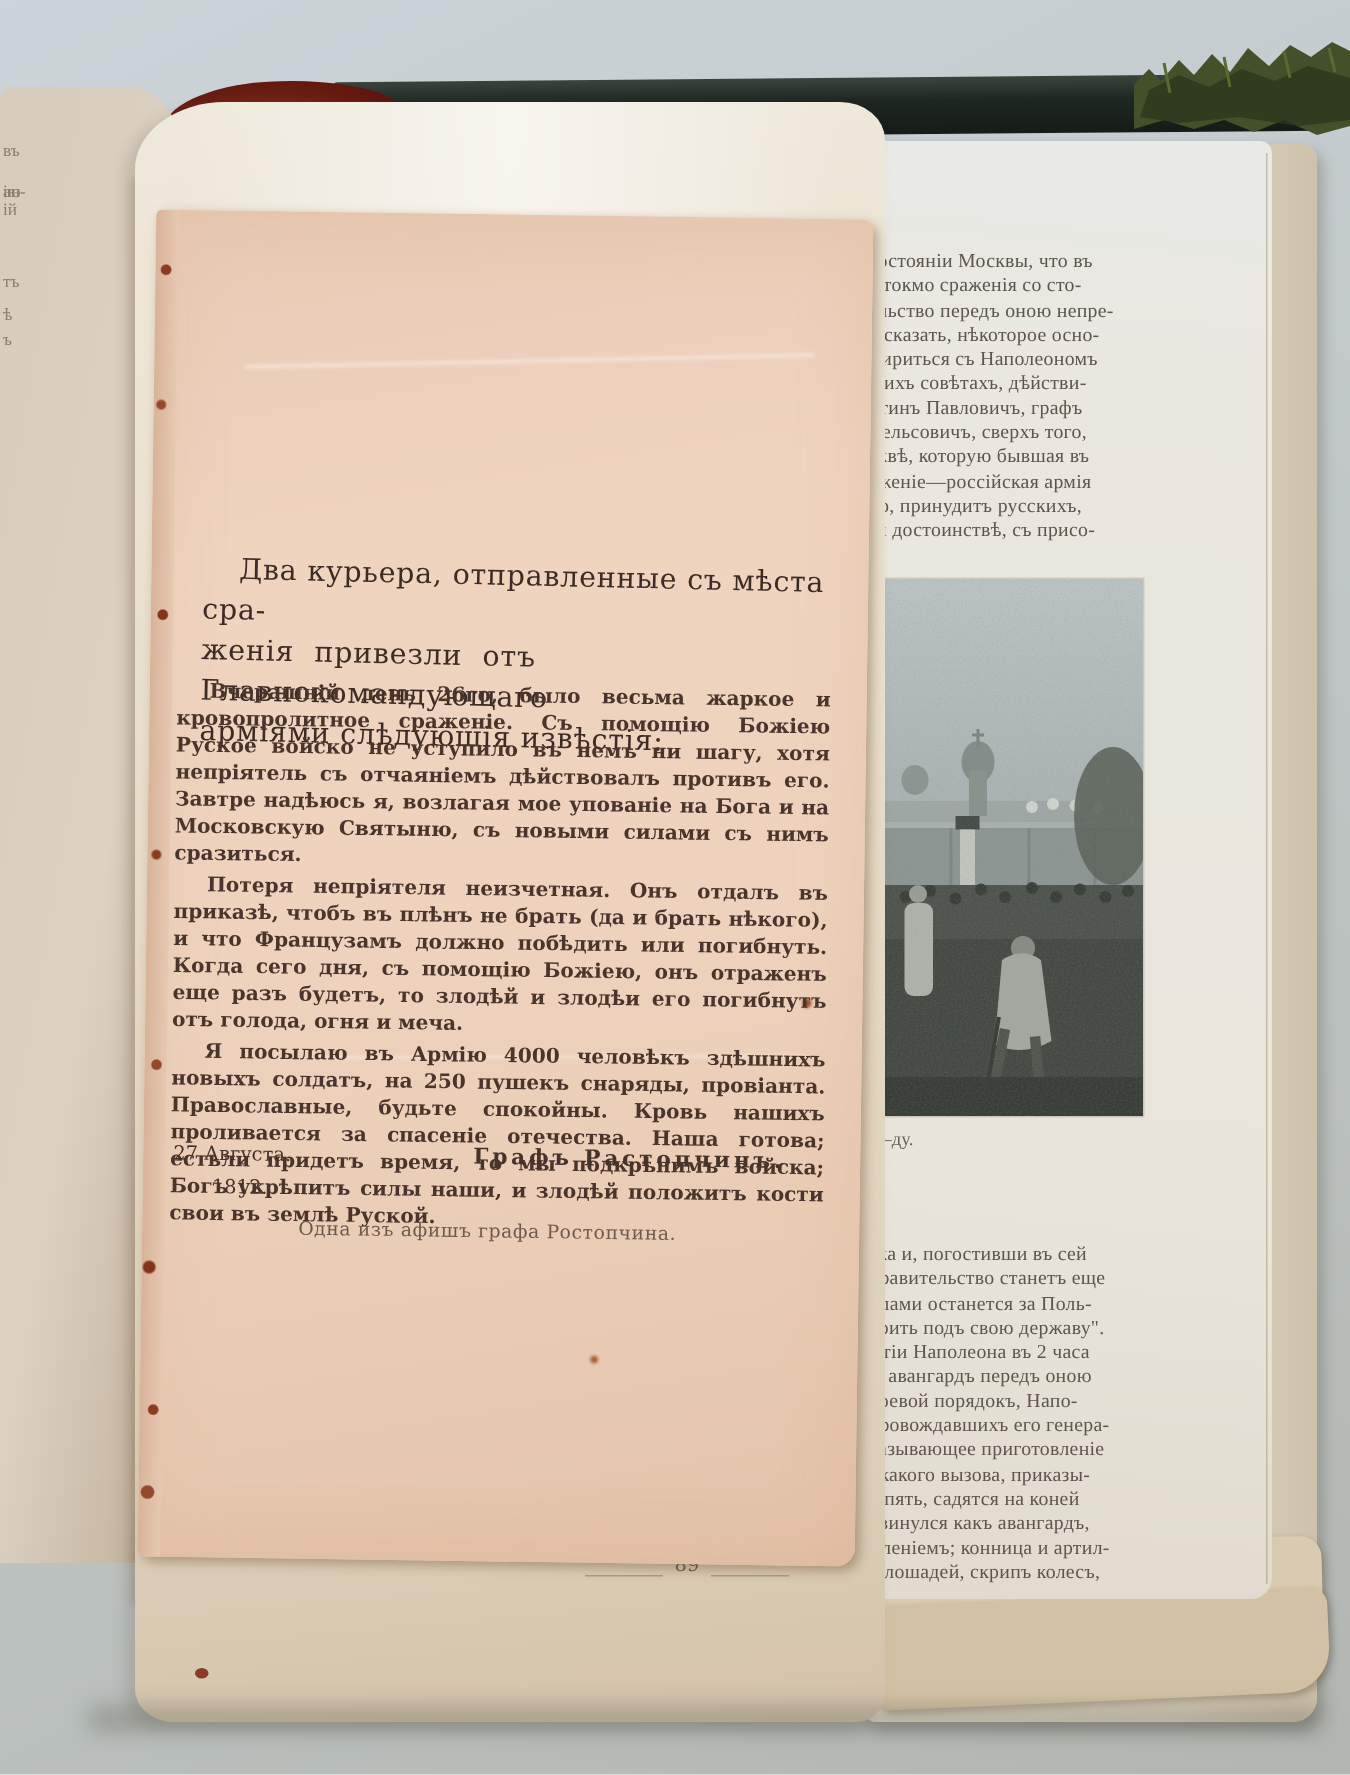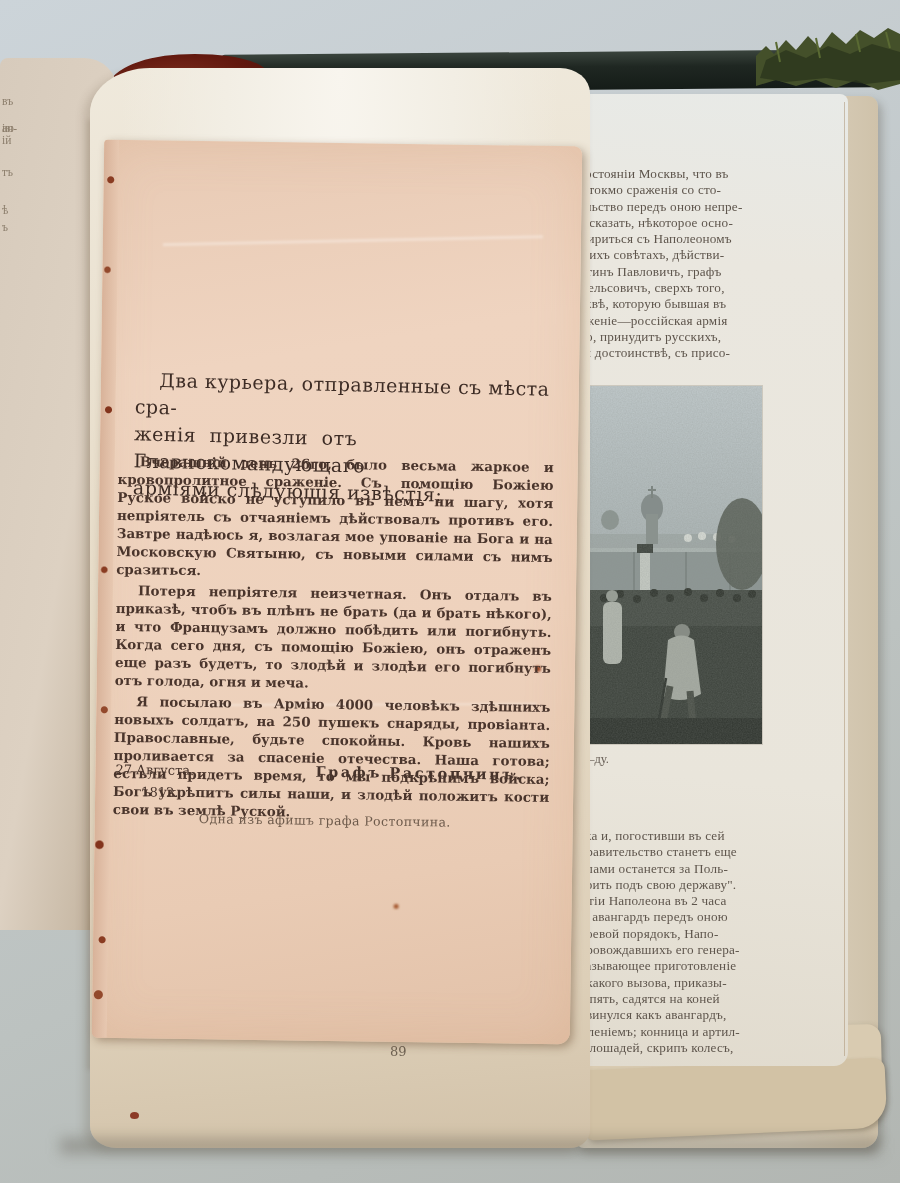--- a/index.html
+++ b/index.html
@@ -11,35 +11,35 @@
   .abs{position:absolute;}
   
   .board{left:222px;top:52px;width:660px;height:38px;border-radius:3px;
     background:linear-gradient(#3a443d,#1f2722 40%,#151c18);transform:rotate(-0.5deg);}
   .cloth{left:756px;top:22px;width:144px;height:76px;}
   .headband{left:108px;top:54px;width:160px;height:50px;transform:rotate(-3deg);
     border-radius:45% 55% 60% 40% / 60% 50% 50% 40%;
     background:radial-gradient(ellipse at 40% 45%,#7d2e1f 0%,#63190f 55%,#4d120b 100%);}
   .book-shadow{left:60px;top:1138px;width:820px;height:16px;background:rgba(85,80,70,.35);filter:blur(7px);}
   
-  .left-under-page{left:0;top:58px;width:118px;height:872px;border-radius:8px 34px 0 0;
+  .left-under-page{left:0;top:58px;width:118px;height:984px;border-radius:8px 34px 0 0;
     background:linear-gradient(100deg,#d7cbbc 0%,#ddd1c2 55%,#c6b7a3 88%,#a6957d 100%);}
   .edge-frag{position:absolute;left:2px;color:#8b7d6b;font:11.5px "Liberation Serif",serif;white-space:nowrap;}
-  .f0{top:37px}.f1{top:64px}.f2{top:64px}.f3{top:76px}.f4{top:108px}.f5{top:146px}.f6{top:163px}
+  .f0{top:37px}.f1{top:64px}.f2{top:64px}.f3{top:76px}.f4{top:124px}.f5{top:146px}.f6{top:163px}
   .gutter{left:84px;top:120px;width:32px;height:950px;filter:blur(2px);
     background:linear-gradient(90deg,rgba(100,70,45,0),rgba(100,70,45,.30) 45%,rgba(100,70,45,0));}
   
   .main-left-page{left:90px;top:68px;width:500px;height:1080px;
     border-radius:60px 30px 20px 26px / 45px 25px 18px 22px;
     box-shadow:-6px 4px 10px rgba(80,60,40,.18);
     background:
       radial-gradient(ellipse at 50% 0%,#f8f5ee 0%,#f2eee4 32%,rgba(0,0,0,0) 62%),
       linear-gradient(175deg,#efe9dc 0%,#e7dcc8 45%,#ddcfb8 85%,#d2c2a9 100%);}
-  .pagenum-row{position:absolute;left:300px;top:968px;width:136px;display:flex;align-items:flex-start;gap:8px;
-    color:#6e6253;font:13px "DejaVu Serif",serif;flex-direction:column;}
+  .pagenum-row{position:absolute;left:300px;top:968px;width:136px;display:flex;align-items:flex-end;gap:8px;
+    color:#6e6253;font:13px "DejaVu Serif",serif;}
   .pagenum-row .rule{flex:1;height:1px;background:#85785f;opacity:.55;}
   .red-dot{left:130px;top:1112px;width:9px;height:7px;background:#8c3a26;border-radius:50%;filter:blur(.4px);}
   
   .right-stack{left:576px;top:96px;width:302px;height:1052px;border-radius:4px 10px 16px 8px;
     background:linear-gradient(90deg,#e4dccb,#dcd2bf 70%,#cfc2aa);
     box-shadow:4px 5px 9px rgba(70,60,45,.28);}
   .corner1{left:560px;top:1028px;width:322px;height:98px;background:#d9cbb1;transform:rotate(-1.5deg);
     border-radius:6px 14px 28px 10px;box-shadow:2px 3px 6px rgba(70,55,35,.3);}
   .corner2{left:584px;top:1064px;width:302px;height:70px;background:#d2c2a5;transform:rotate(-2.5deg);
     border-radius:6px 12px 30px 8px;box-shadow:2px 3px 5px rgba(70,55,35,.3);}

